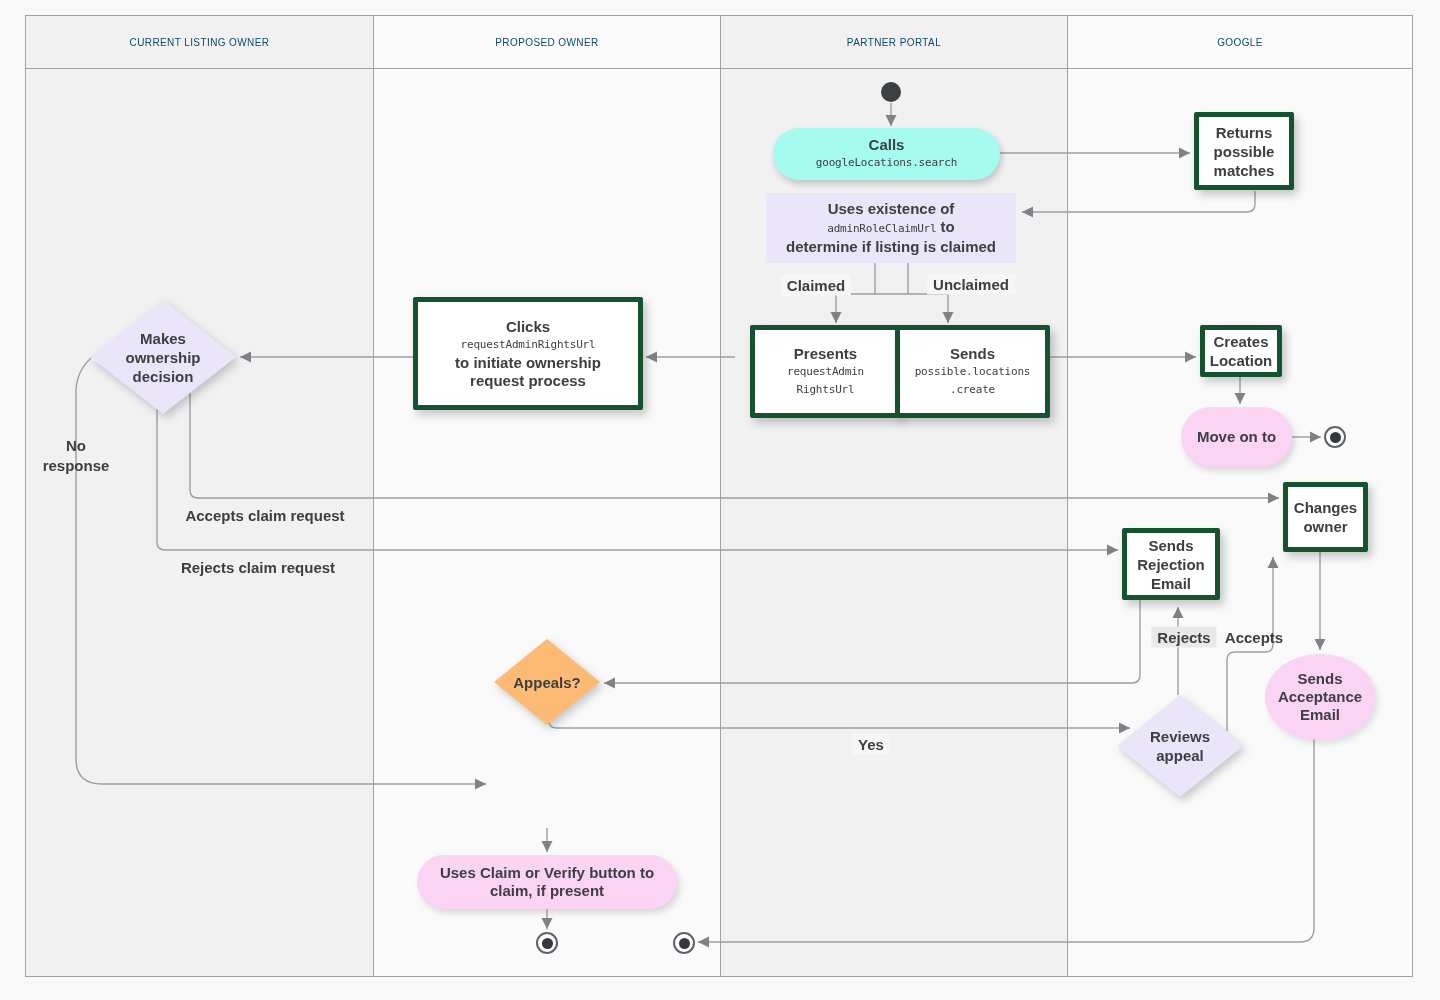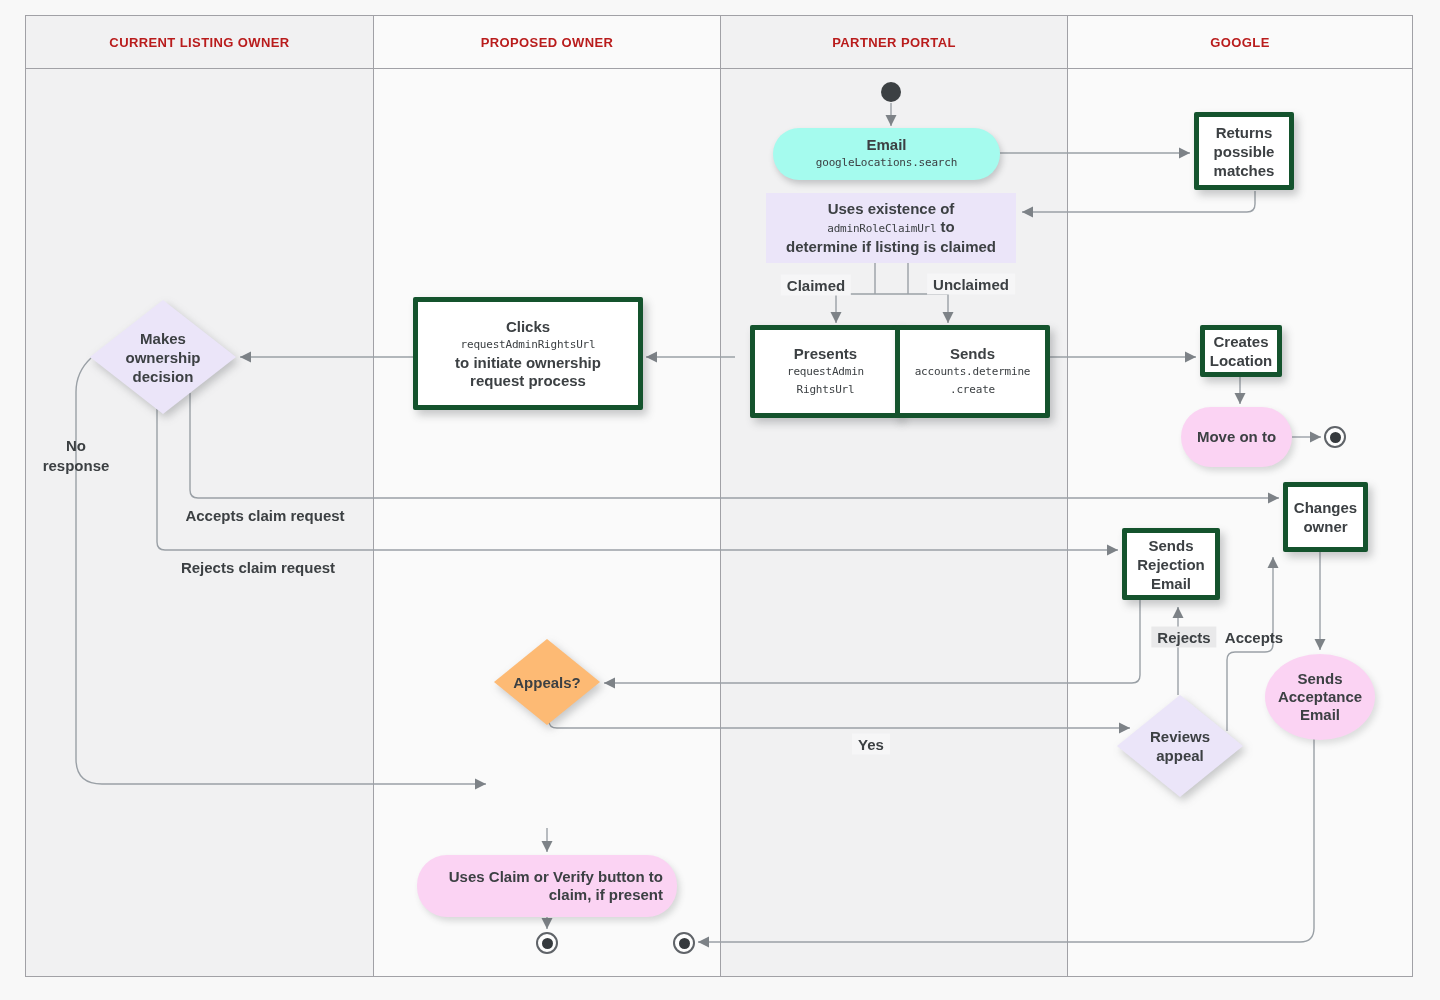--- a/index.html
+++ b/index.html
@@ -12,33 +12,33 @@
   html,body{margin:0;padding:0;background:var(--page-bg);}
   .stage{position:relative;width:1440px;height:1000px;background:var(--page-bg);
          font-family:"Liberation Sans",sans-serif;color:var(--node-text);overflow:hidden;}
   .table{position:absolute;left:25px;top:15px;width:1388px;height:962px;
          border:1px solid var(--border);box-sizing:border-box;z-index:0;}
   .lane{position:absolute;top:0;bottom:0;box-sizing:border-box;}
   .lane.dark{background:var(--lane-dark);}
   .lane.light{background:var(--lane-light);}
   .lane + .lane{border-left:1px solid var(--border);}
   .lane-header{height:52px;border-bottom:1px solid var(--border);display:flex;
-         align-items:center;justify-content:center;font-weight:bold;font-size:13px;
-         letter-spacing:.4px;color:#b91c1c;}
+         align-items:center;justify-content:center;font-weight:normal;font-size:10px;
+         letter-spacing:.4px;color:#0c4a6e;}
   svg.edges{position:absolute;left:0;top:0;z-index:1;}
   svg.edges path{stroke:var(--line);stroke-width:1.4;fill:none;}
   svg.edges .head{fill:var(--arrow);stroke:none;}
   .node{position:absolute;z-index:3;box-sizing:border-box;display:flex;flex-direction:column;
         align-items:center;justify-content:center;text-align:center;
         font-size:15px;font-weight:bold;line-height:18px;color:var(--node-text);}
   .box{background:var(--white-box);border:5px solid #14532d;border-radius:2px;
        box-shadow:4px 5px 8px rgba(60,64,67,.28);}
   .pill{border-radius:30px;}
   .pill.teal{background:var(--teal);box-shadow:2px 4px 6px rgba(60,64,67,.25);}
-  .pill.pink{background:var(--pink);box-shadow:3px 4px 6px rgba(60,64,67,.18);text-align:right;}
+  .pill.pink{background:var(--pink);box-shadow:3px 4px 6px rgba(60,64,67,.18);}
   .flat{background:var(--purple);}
   .ellipse{background:var(--pink);border-radius:50%;box-shadow:3px 4px 6px rgba(60,64,67,.15);}
   .dwrap{position:absolute;z-index:3;filter:drop-shadow(3px 4px 4px rgba(60,64,67,.28));}
   .diamond{width:100%;height:100%;clip-path:polygon(50% 0,100% 50%,50% 100%,0 50%);
         display:flex;align-items:center;justify-content:center;text-align:center;
         font-size:15px;font-weight:bold;line-height:19px;color:var(--node-text);}
   .diamond.purple{background:var(--purple);}
   .diamond.white{background:#fdba74;}
   .mono{font-family:"DejaVu Sans Mono",monospace;font-weight:normal;font-size:11px;
         letter-spacing:-.2px;}
@@ -112,21 +112,21 @@
   <div class="elabel wrap" style="left:76px;top:456px">No response</div>
   <div class="elabel" style="left:265px;top:515px">Accepts claim request</div>
   <div class="elabel" style="left:258px;top:567px">Rejects claim request</div>
   <div class="elabel patch-gray" style="left:1184px;top:637px">Rejects</div>
   <div class="elabel" style="left:1254px;top:637px">Accepts</div>
   <div class="elabel patch" style="left:871px;top:744px">Yes</div>
 
   <div class="start-node" style="left:881px;top:82px"></div>
 
   <div class="node pill teal" style="left:773px;top:128px;width:227px;height:52px">
-    <div>Email</div>
+    <div>Calls</div>
     <div class="mono">googleLocations.search</div>
   </div>
 
   <div class="node box" style="left:1194px;top:112px;width:100px;height:78px;padding:4px">
     <div class="tight">Returns possible matches</div>
   </div>
 
   <div class="node flat" style="left:766px;top:193px;width:250px;height:70px">
     <div>Uses existence of</div>
     <div><span class="mono">adminRoleClaimUrl</span> <span>to</span></div>
@@ -134,21 +134,21 @@
   </div>
 
   <div class="node box" style="left:750px;top:325px;width:151px;height:93px;padding:2px">
     <div>Presents</div>
     <div class="mono">requestAdmin</div>
     <div class="mono">RightsUrl</div>
   </div>
 
   <div class="node box" style="left:895px;top:325px;width:155px;height:93px;padding:2px">
     <div>Sends</div>
-    <div class="mono">accounts.determine</div>
+    <div class="mono">possible.locations</div>
     <div class="mono">.create</div>
   </div>
 
   <div class="node box" style="left:413px;top:297px;width:230px;height:113px;padding:6px">
     <div>Clicks</div>
     <div class="mono">requestAdminRightsUrl</div>
     <div>to initiate ownership</div>
     <div>request process</div>
   </div>
 
@@ -188,21 +188,21 @@
     <div class="diamond purple">
       <div style="width:70px">Reviews appeal</div>
     </div>
   </div>
 
   <div class="node ellipse" style="left:1265px;top:654px;width:110px;height:86px">
     <div style="width:92px">Sends Acceptance Email</div>
   </div>
 
 
-  <div class="node pill pink" style="left:417px;top:855px;width:260px;height:62px;padding:18px 14px">
+  <div class="node pill pink" style="left:417px;top:855px;width:260px;height:54px;padding:18px 14px">
     <div>Uses Claim or Verify button to claim, if present</div>
   </div>
 
   <div class="end-node" style="left:536px;top:932px">
       <div class="dot"></div>
     </div>
   <div class="end-node" style="left:673px;top:932px">
       <div class="dot"></div>
     </div>
 

